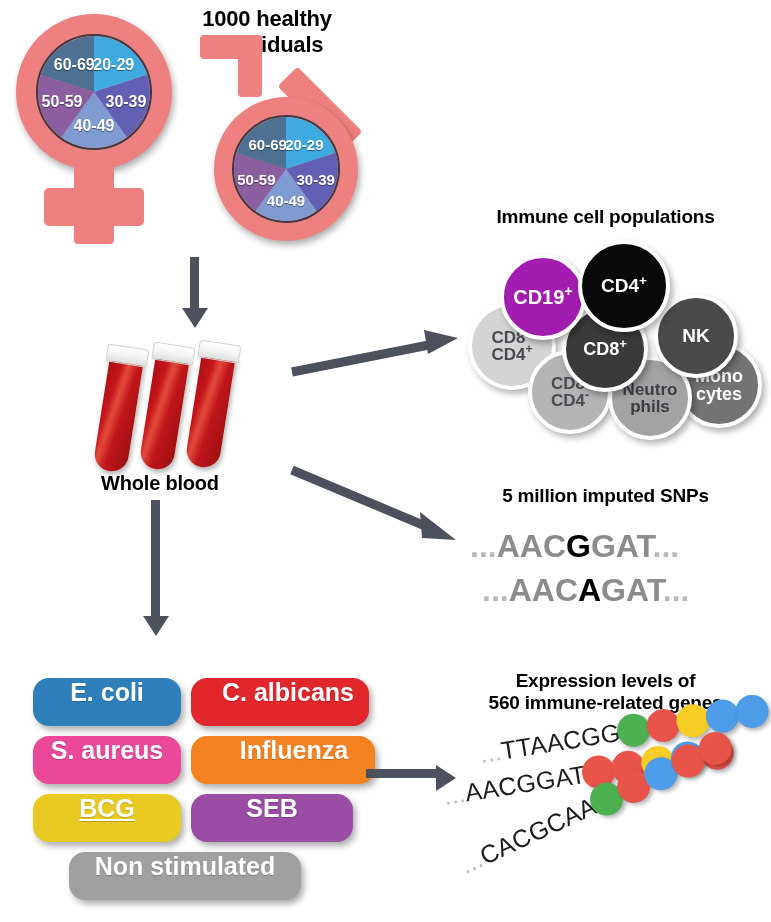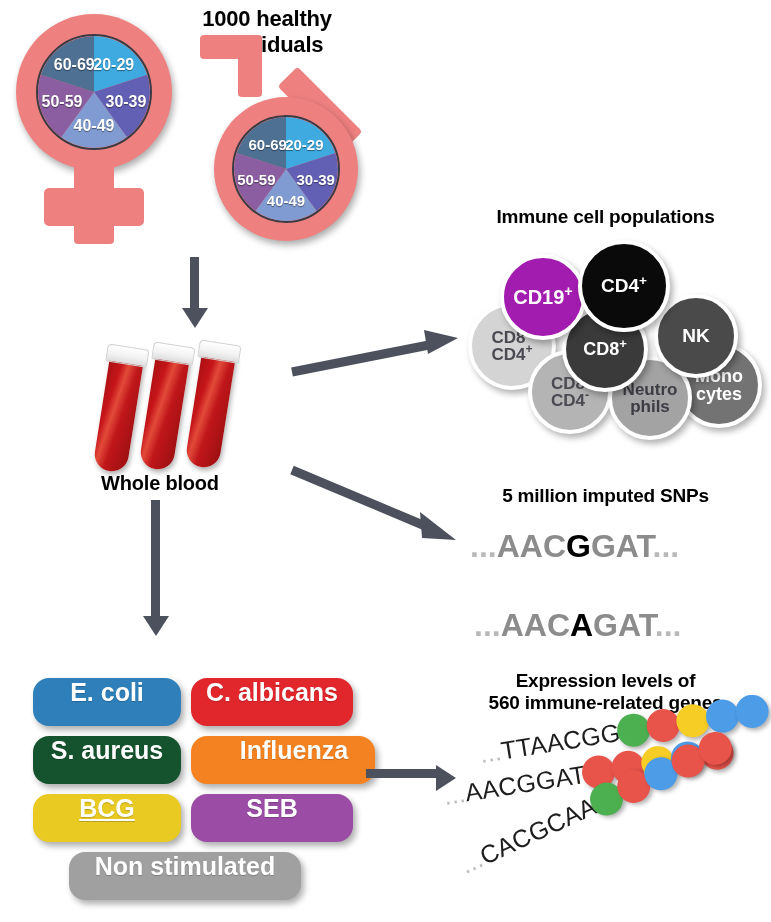--- a/index.html
+++ b/index.html
@@ -221,31 +221,31 @@
       <div>CD8<sup>-</sup><br>CD4<sup>-</sup></div>
     </div>
     <div class="cell" style="left: 140px; top: 116px; width: 84px; height: 84px; background: rgb(163, 163, 163); color: rgb(60, 60, 68); font-size: 17px; z-index: 3;">
       <div>Neutro<br>phils</div>
     </div>
   </div>
 
 <div class="abs heading" id="title-snps">5 million imputed SNPs</div>
 <div class="abs" id="snp-block" style="left:470px;top:528px;width:290px;height:90px;">
     <div class="snp-row" style="left: 0px; top: 0px;"><span class="snp-dim">...</span><span class="snp-mid">AAC</span><span class="snp-hit">G</span><span class="snp-mid">GAT</span><span class="snp-dim">...</span></div>
-    <div class="snp-row" style="left: 4px; top: 44px; margin-top: 35px;"><span class="snp-dim">...</span><span class="snp-mid">AAC</span><span class="snp-hit">A</span><span class="snp-mid">GAT</span><span class="snp-dim">...</span></div>
+    <div class="snp-row" style="left: 12px; top: 44px;"><span class="snp-dim">...</span><span class="snp-mid">AAC</span><span class="snp-hit">A</span><span class="snp-mid">GAT</span><span class="snp-dim">...</span></div>
   </div>
 
 <div class="abs" id="stimuli-grid" style="left:33px;top:678px;width:320px;height:220px;">
     <div class="pill" style="left: 0px; top: 0px; width: 148px; height: 48px; background: rgb(46, 127, 186);">
       <span>E. coli</span>
     </div>
-    <div class="pill" style="left: 158px; top: 0px; width: 162px; height: 48px; background: rgb(225, 38, 44);">
+    <div class="pill" style="left: 158px; top: 0px; width: 162px; height: 48px; background: rgb(225, 38, 44); padding-left: 16px;">
       <span>C. albicans</span>
     </div>
-    <div class="pill" style="left: 0px; top: 58px; width: 148px; height: 48px; background: #14532d;">
+    <div class="pill" style="left: 0px; top: 58px; width: 148px; height: 48px; background: #ec4899;">
       <span>S. aureus</span>
     </div>
     <div class="pill" style="left: 158px; top: 58px; width: 162px; height: 48px; background: rgb(245, 130, 32); padding-left: 22px;">
       <span>Influenza</span>
     </div>
     <div class="pill" style="left: 0px; top: 116px; width: 148px; height: 48px; background: rgb(233, 202, 34); text-decoration: underline;">
       <span>BCG</span>
     </div>
     <div class="pill" style="left: 158px; top: 116px; width: 162px; height: 48px; background: rgb(155, 77, 165);">
       <span>SEB</span>

